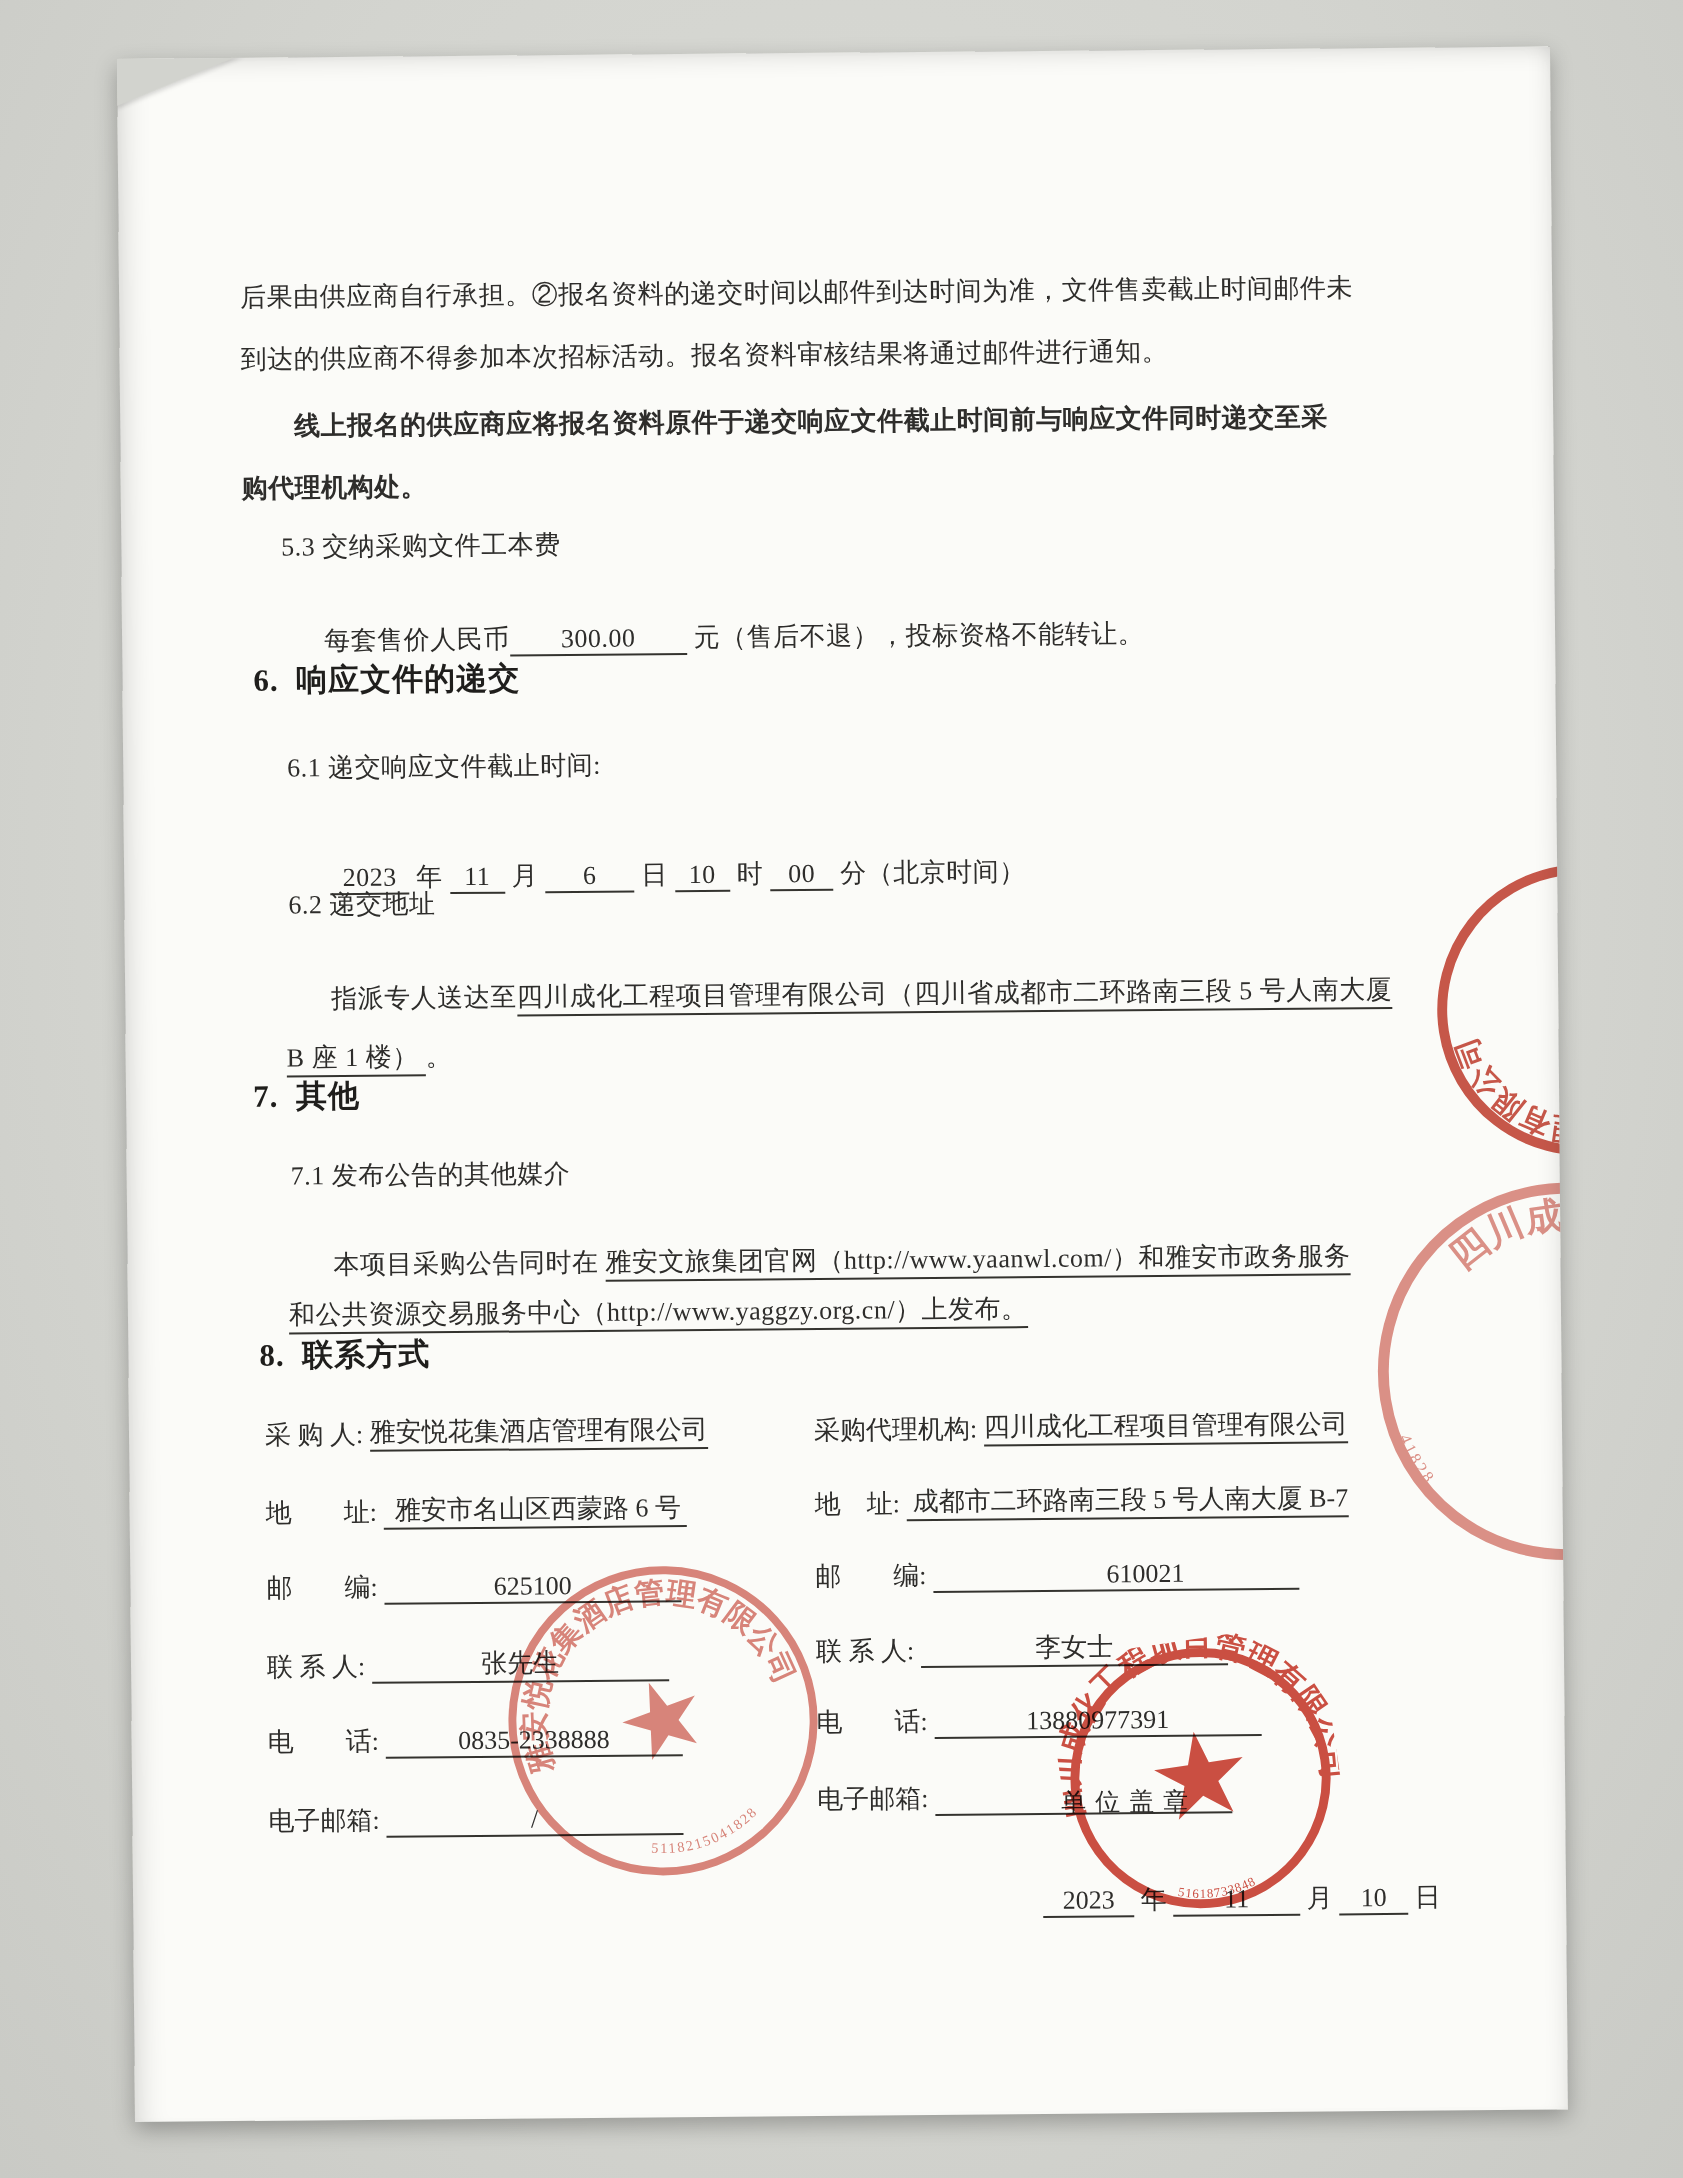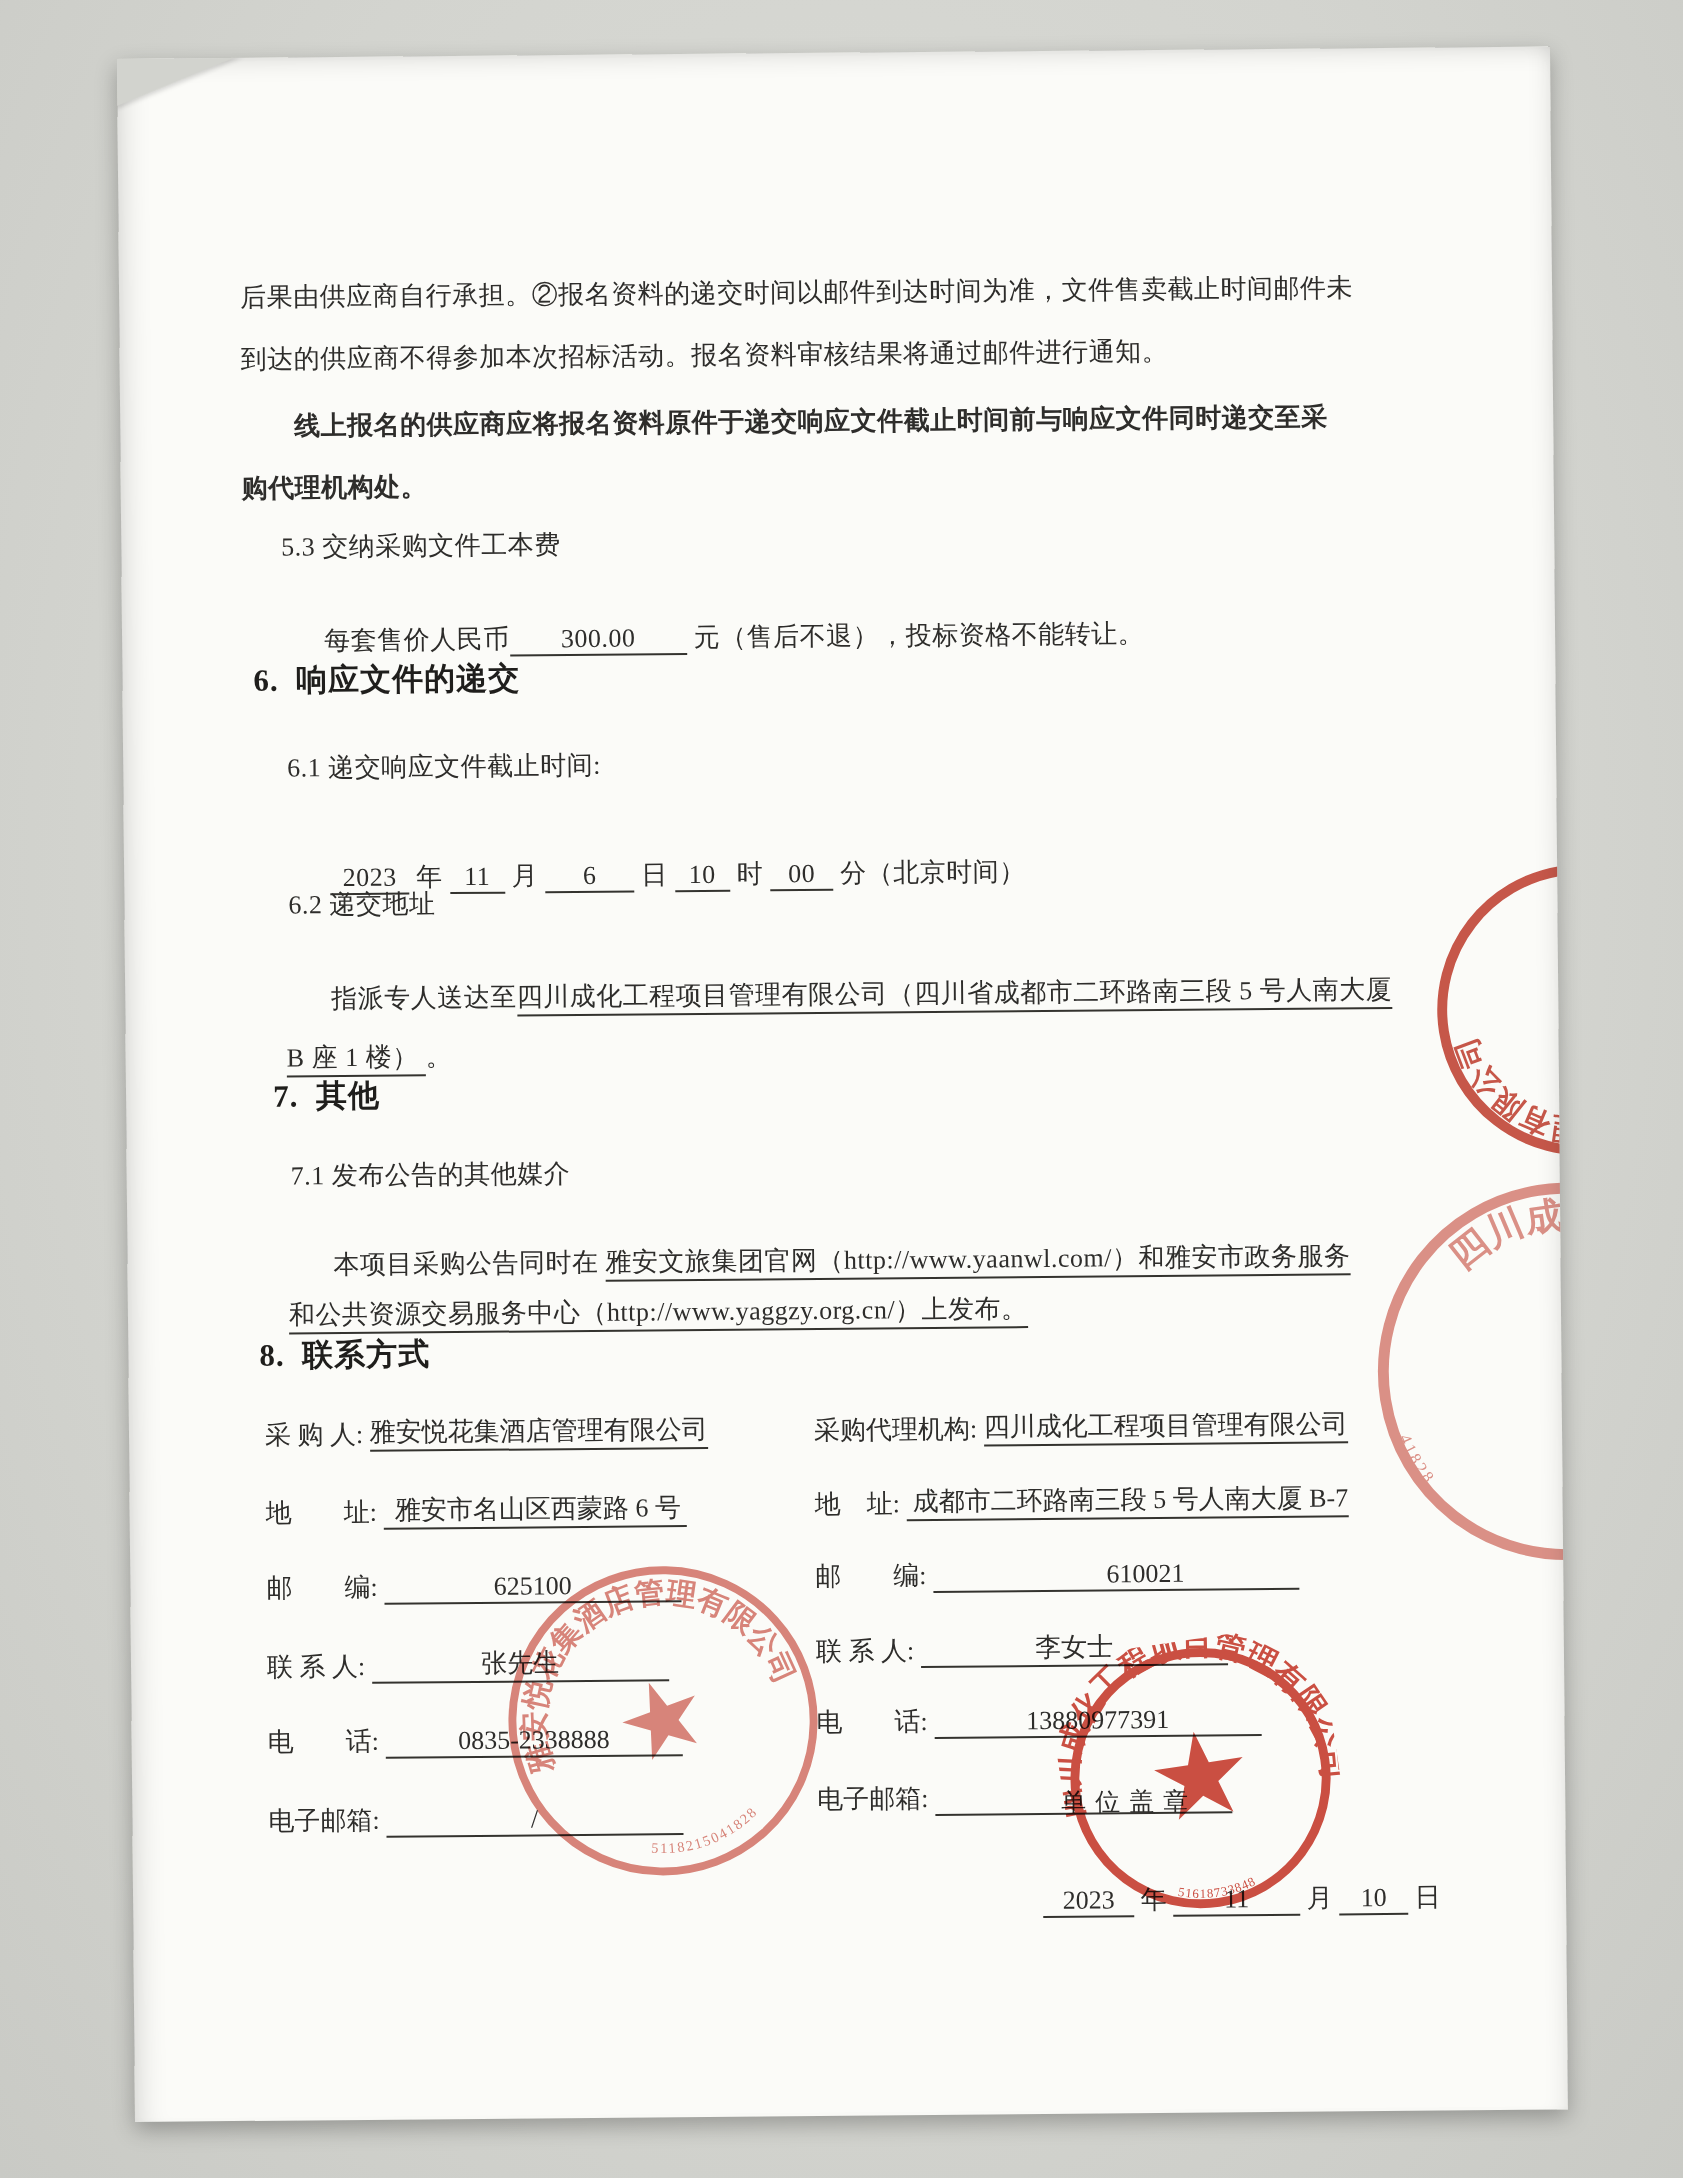--- a/index.html
+++ b/index.html
@@ -74,21 +74,21 @@
 
     <div class="abs ln" style="left:164px;top:830px;">6.2 递交地址</div>
 
     <div class="abs ln" style="left:164px;top:894px;">
       <span>指派专人送达至</span><span class="u">四川成化工程项目管理有限公司（四川省成都市二环路南三段 5 号人南大厦</span>
     </div>
     <div class="abs ln" style="left:119px;top:953px;">
       <span class="u">B 座 1 楼） </span><span>。</span>
     </div>
 
-    <div class="abs h" style="left:147px;top:1018px;">7.  其他</div>
+    <div class="abs h" style="left:127px;top:1018px;">7.  其他</div>
 
     <div class="abs ln" style="left:164px;top:1101px;">7.1 发布公告的其他媒介</div>
 
     <div class="abs ln" style="left:164px;top:1160px;">
       <span>本项目采购公告同时在 </span><span class="u">雅安文旅集团官网（http://www.yaanwl.com/）和雅安市政务服务</span>
     </div>
     <div class="abs ln" style="left:119px;top:1210px;">
       <span class="u">和公共资源交易服务中心（http://www.yaggzy.org.cn/）上发布。</span>
     </div>
 

